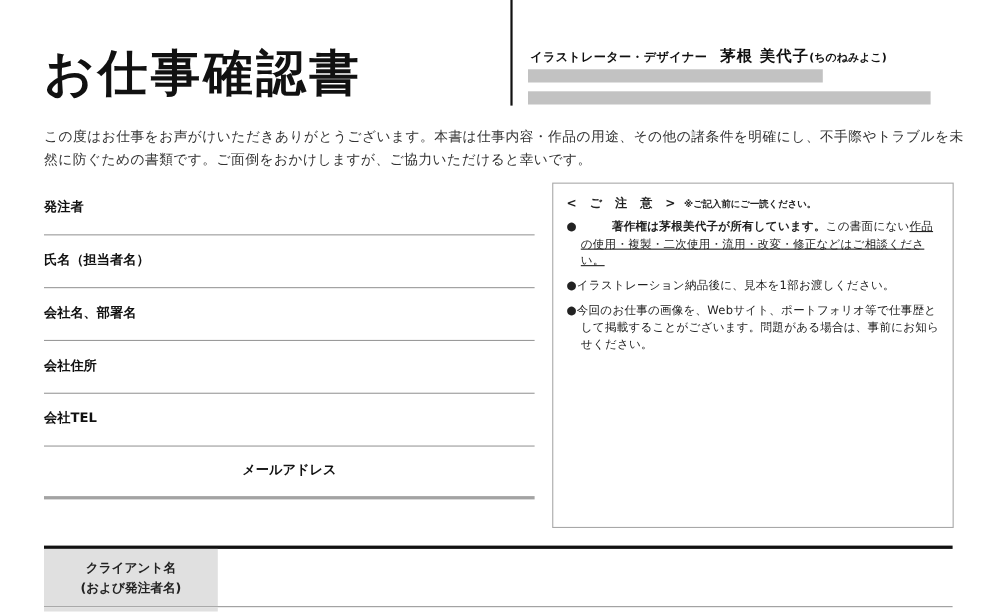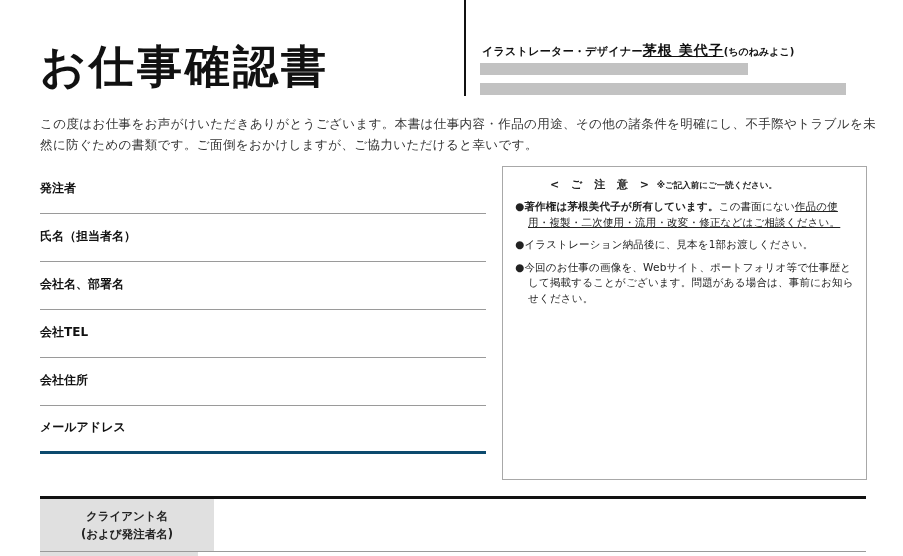--- a/index.html
+++ b/index.html
@@ -3,46 +3,46 @@
 <meta charset="utf-8">
 <style>
   * { box-sizing: border-box; margin: 0; padding: 0; }
   html, body { width: 903px; height: 556px; overflow: hidden; background: #ffffff; }
   body { position: relative; font-family: "DejaVu Sans", "Liberation Sans", sans-serif; color: #1a1a1a; }
 
   .title { position: absolute; left: 40px; top: 44px; font-size: 45px; font-weight: bold; letter-spacing: 3px; color: #111; line-height: 1; }
   .vrule { position: absolute; left: 464px; top: 0; width: 2px; height: 96px; background: #111; }
   .author { position: absolute; left: 482px; top: 40px; white-space: nowrap; color: #111; }
   .author .role { font-size: 11px; font-weight: bold; letter-spacing: 0.3px; }
-  .author .name { font-size: 14px; font-weight: bold; letter-spacing: 1px; text-decoration: underline; }
+  .author .name { font-size: 14px; font-weight: bold; margin-left: 12px; letter-spacing: 1px; }
   .author .kana { font-size: 10px; font-weight: bold; text-align: center; }
   .redact { position: absolute; left: 480px; height: 12px; background: #c2c2c2; }
   .redact.r1 { top: 63px; width: 268px; }
   .redact.r2 { top: 83px; width: 366px; }
 
   .intro { position: absolute; left: 40px; top: 113px; width: 840px; font-size: 12.5px; line-height: 21px; color: #333; letter-spacing: 0.4px; }
 
   .form { position: absolute; left: 40px; top: 166px; width: 446px; }
   .date-row { height: 25px; display: flex; align-items: center; font-size: 11px; font-weight: bold; color: #111; border-bottom: 3px solid #111; }
   .date-row .lbl { width: 152px; }
   .date-row .unit { width: 51px; }
   .field { height: 48px; display: flex; align-items: center; font-size: 12px; font-weight: bold; color: #111; border-bottom: 1.5px solid #9a9a9a; padding-bottom: 2px; }
-  .field.last { border-bottom: 3px solid #0c4a6e; }
+  .field.last { border-bottom: 3px solid #a3a3a3; justify-content: center; }
 
   .notice { position: absolute; left: 502px; top: 166px; width: 365px; height: 314px; border: 1.5px solid #a8a8a8; padding: 10px 10px 0 12px; }
-  .notice-head { font-size: 11px; font-weight: bold; color: #222; margin-bottom: 7px; white-space: nowrap; margin-left: 35px; }
+  .notice-head { font-size: 11px; font-weight: bold; color: #222; margin-bottom: 7px; white-space: nowrap; }
   .notice-head .bracket { letter-spacing: 4px; }
   .notice-head .sub { font-size: 8.5px; letter-spacing: 0; }
   .notice-item { font-size: 10.5px; line-height: 15.5px; color: #222; padding-left: 13px; text-indent: -13px; margin-bottom: 7px; letter-spacing: 0.2px; }
-  .notice-item .bold { font-weight: bold; }
+  .notice-item .bold { font-weight: bold; margin-left: 32px; }
   .notice-item .ul { text-decoration: underline; }
 
   .table-top { position: absolute; left: 40px; top: 496px; width: 826px; border-top: 3px solid #111; }
   .tbl-row { display: flex; height: 53px; border-bottom: 1.5px solid #9a9a9a; }
-  .tbl-head { width: 174px; background: #e0e0e0; display: flex; flex-direction: column; align-items: center; justify-content: center; font-size: 11.5px; font-weight: bold; color: #222; line-height: 18px; }
+  .tbl-head { width: 158px; background: #e0e0e0; display: flex; flex-direction: column; align-items: center; justify-content: center; font-size: 11.5px; font-weight: bold; color: #222; line-height: 18px; }
   .tbl-cell { flex: 1; }
   .tbl-next { height: 10px; width: 158px; background: #e0e0e0; }
 </style>
 </head>
 <body>
 
 <div class="title">お仕事確認書</div>
 <div class="vrule"></div>
 <div class="author">
   <span class="role">イラストレーター・デザイナー</span><span class="name">茅根 美代子</span><span class="kana">(ちのねみよこ)</span>
@@ -56,24 +56,24 @@
   <div class="field">
       <span>発注者</span>
     </div>
   <div class="field">
       <span>氏名（担当者名）</span>
     </div>
   <div class="field">
       <span>会社名、部署名</span>
     </div>
   <div class="field">
-      <span>会社TEL</span>
+      <span>会社住所</span>
     </div>
   <div class="field">
-      <span>会社住所</span>
+      <span>会社TEL</span>
     </div>
   <div class="field last">
       <span>メールアドレス</span>
     </div>
 </div>
 
 <div class="notice">
   <div class="notice-head">
     <span class="bracket">&lt; ご 注 意 &gt;</span>
     <span class="sub">※ご記入前にご一読ください。</span>

